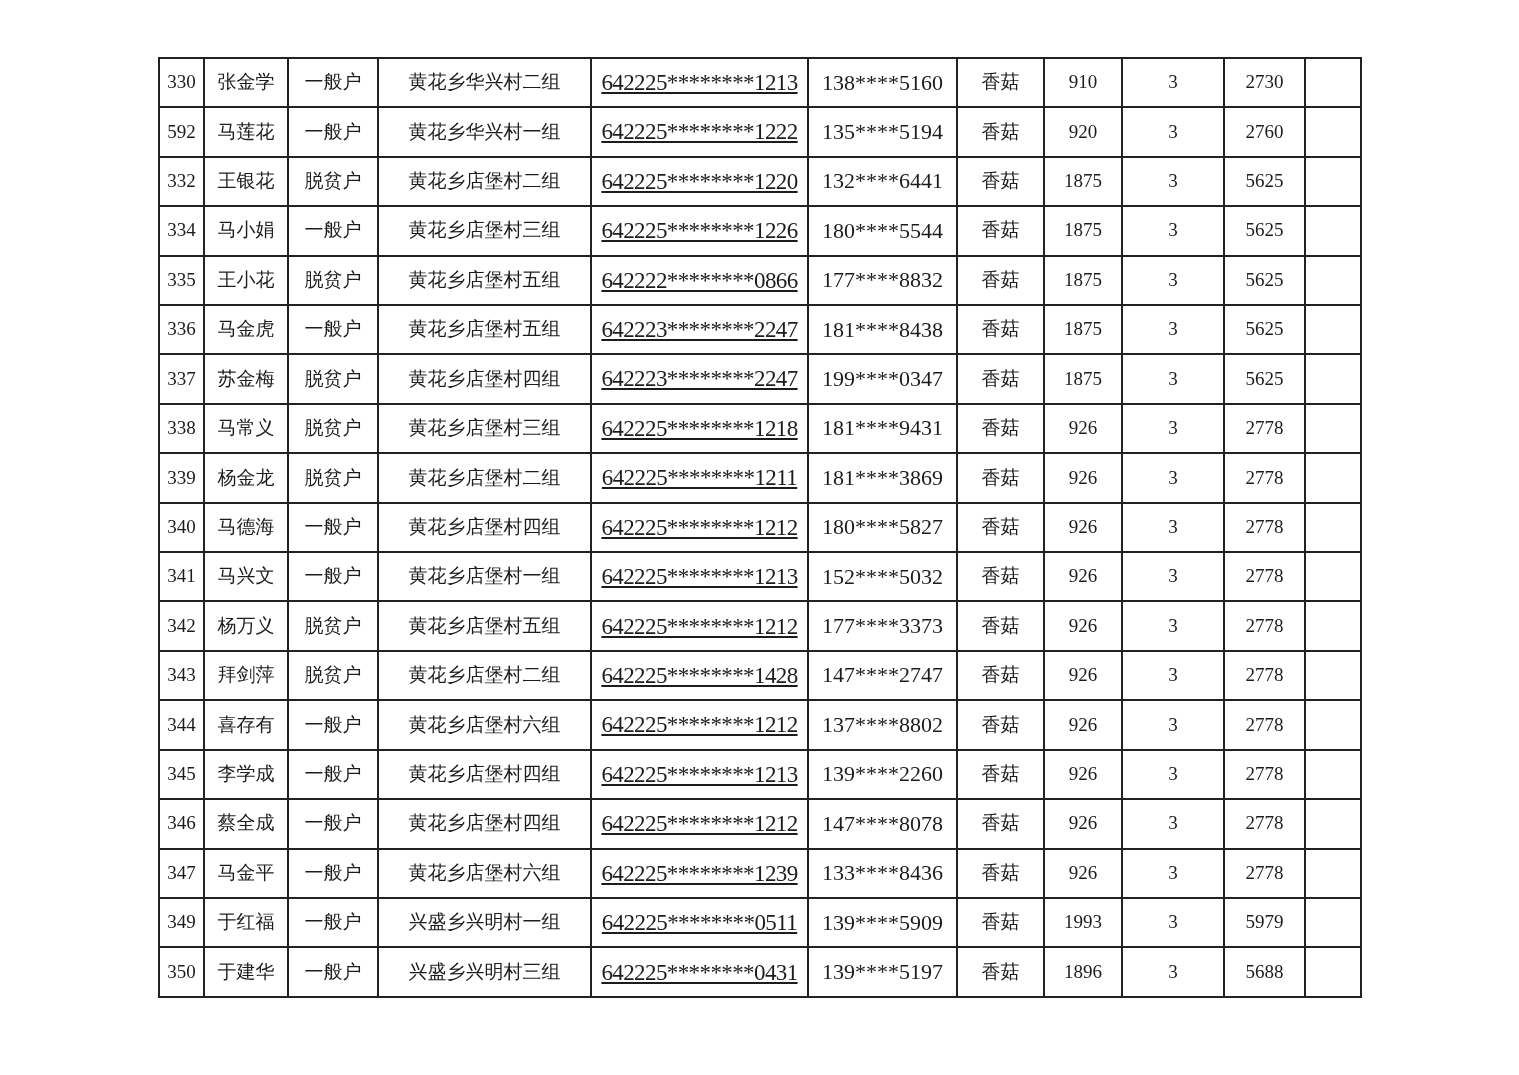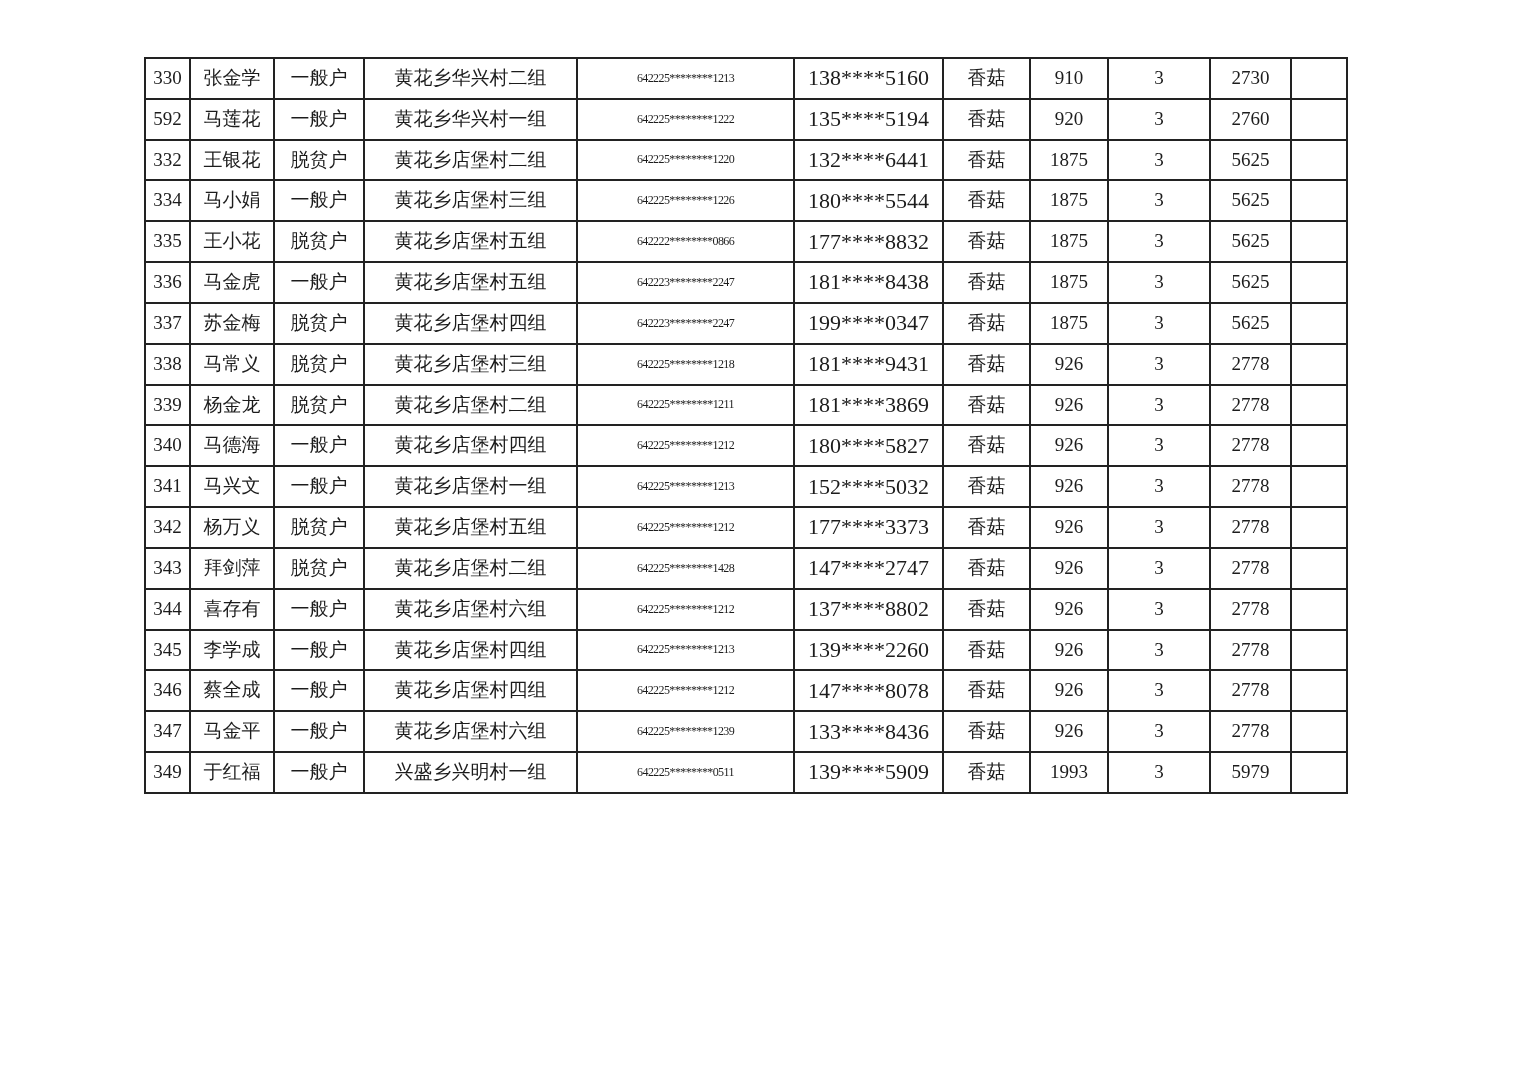--- a/index.html
+++ b/index.html
@@ -12,42 +12,43 @@
   }
   .page {
     position: relative;
     width: 1519px;
     height: 1075px;
     background: #ffffff;
     overflow: hidden;
   }
   table.roster {
     position: absolute;
-    left: 144px;
+    left: 158px;
     top: 57px;
     width: 1202px;
-    height: 737px;
+    height: 941px;
     border-collapse: collapse;
     table-layout: fixed;
   }
   table.roster td {
     border: 2px solid #222222;
     text-align: center;
     vertical-align: middle;
     padding: 0;
     font-size: 19px;
     color: #1c1c1c;
     white-space: nowrap;
     overflow: hidden;
     line-height: 1.1;
   }
   
   table.roster td:nth-child(5) {
-    font-size: 12px;
+    font-size: 23px;
     letter-spacing: -0.6px;
+    text-decoration: underline;
   }
   table.roster td:nth-child(6) {
     font-size: 22px;
   }
 </style>
 </head>
 <body>
 
 <div class="page">
   <table class="roster">
@@ -292,15 +293,28 @@
           <td>一般户</td>
           <td>兴盛乡兴明村一组</td>
           <td>642225********0511</td>
           <td>139****5909</td>
           <td>香菇</td>
           <td>1993</td>
           <td>3</td>
           <td>5979</td>
           <td></td>
         </tr>
+        <tr>
+          <td>350</td>
+          <td>于建华</td>
+          <td>一般户</td>
+          <td>兴盛乡兴明村三组</td>
+          <td>642225********0431</td>
+          <td>139****5197</td>
+          <td>香菇</td>
+          <td>1896</td>
+          <td>3</td>
+          <td>5688</td>
+          <td></td>
+        </tr>
       </tbody>
   </table>
 </div>
 
 </body></html>

